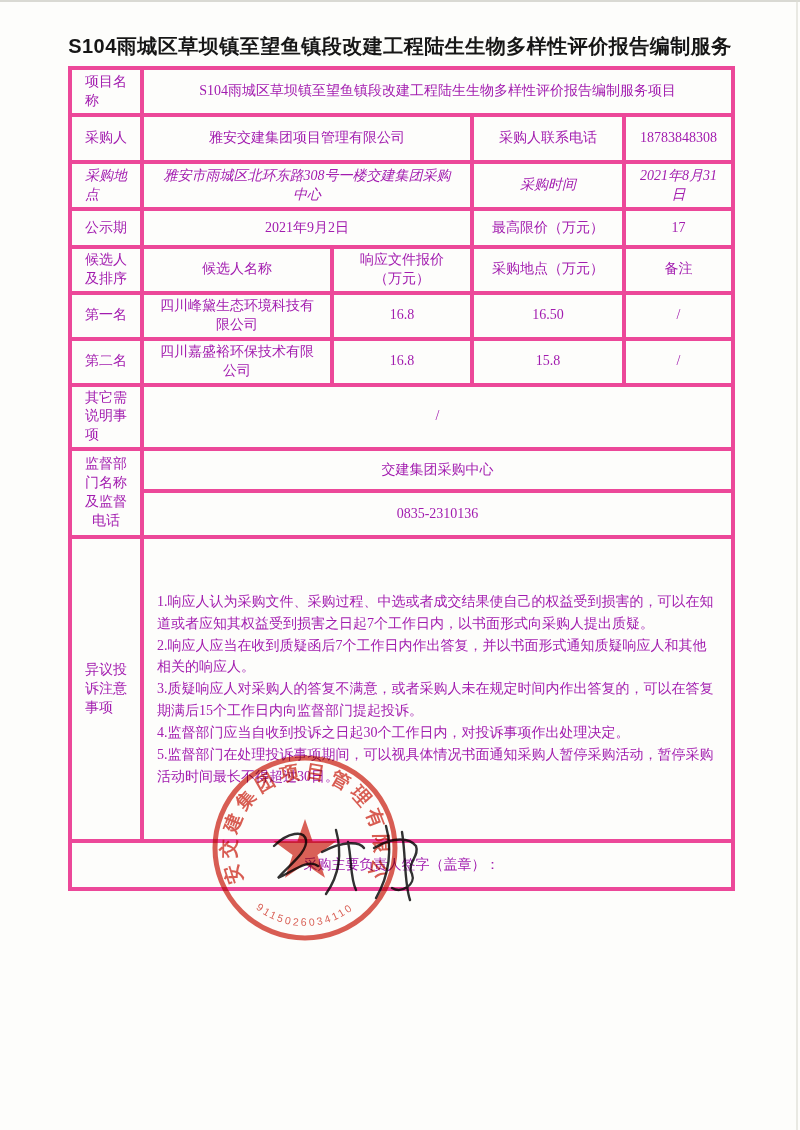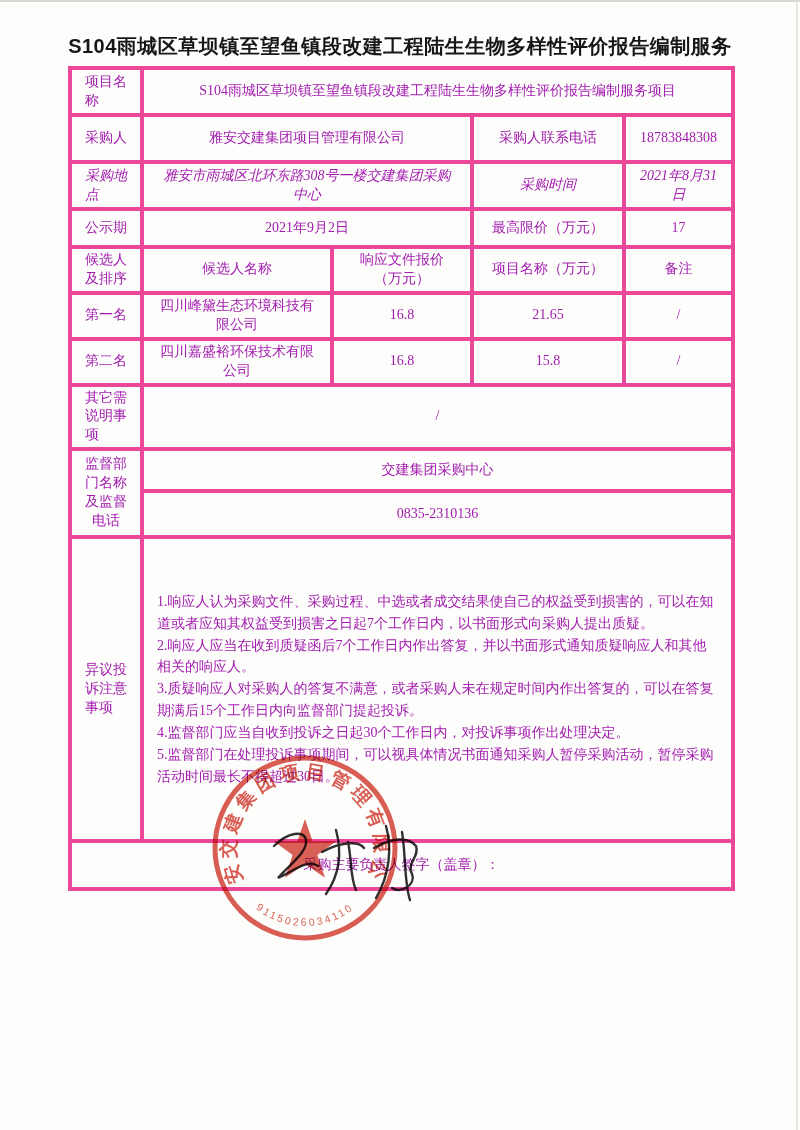--- a/index.html
+++ b/index.html
@@ -124,29 +124,29 @@
     <td class="lab">公示期</td>
     <td class="left" colspan="2">2021年9月2日</td>
     <td class="cen">最高限价（万元）</td>
     <td class="cen">17</td>
   </tr>
 
   <tr class="r5">
     <td class="lab">候选人及排序</td>
     <td class="cen">候选人名称</td>
     <td class="cen">响应文件报价（万元）</td>
-    <td class="cen">项目名称（万元）</td>
+    <td class="cen">采购地点（万元）</td>
     <td class="cen">备注</td>
   </tr>
 
   <tr class="r6">
     <td class="lab">第一名</td>
     <td class="left">四川峰黛生态环境科技有限公司</td>
     <td class="cen">16.8</td>
-    <td class="cen">21.65</td>
+    <td class="cen">16.50</td>
     <td class="cen">/</td>
   </tr>
 
   <tr class="r7">
     <td class="lab">第二名</td>
     <td class="left">四川嘉盛裕环保技术有限公司</td>
     <td class="cen">16.8</td>
     <td class="cen">15.8</td>
     <td class="cen">/</td>
   </tr>

